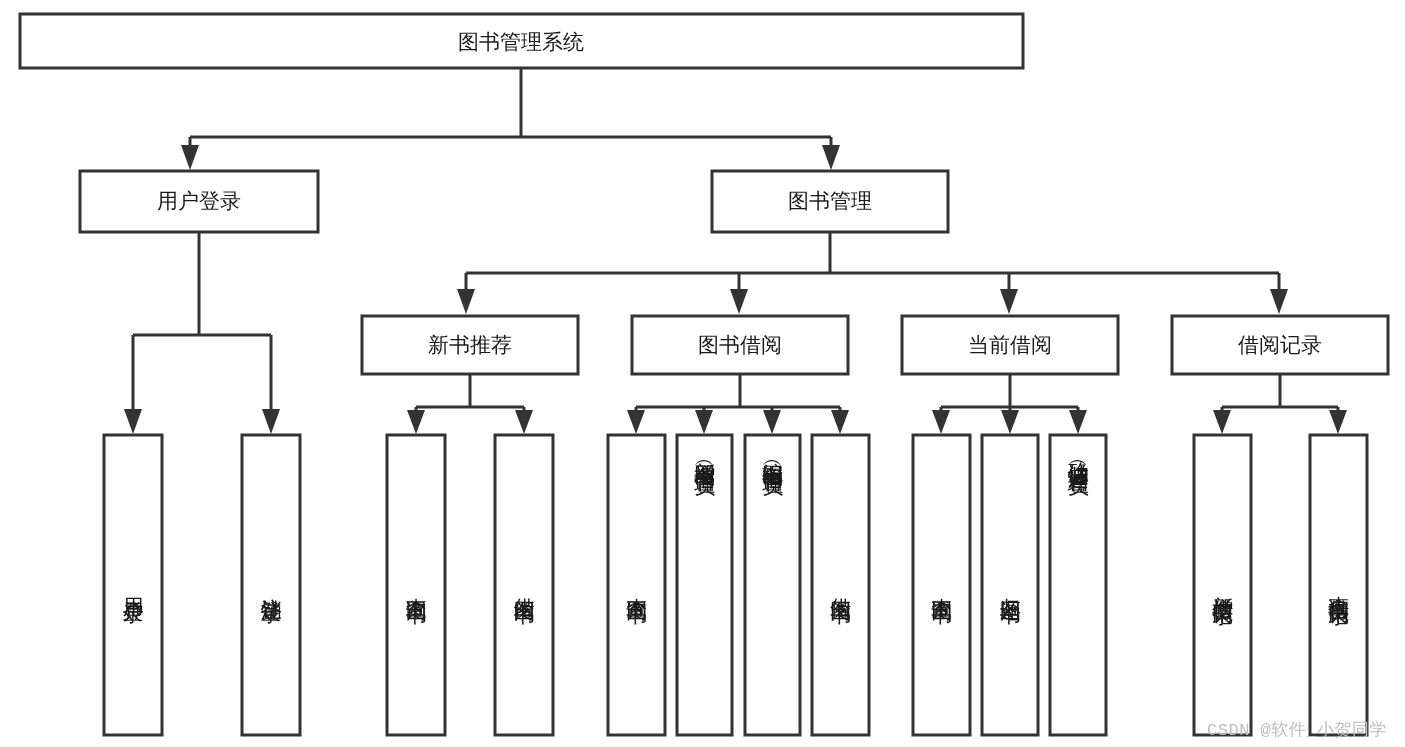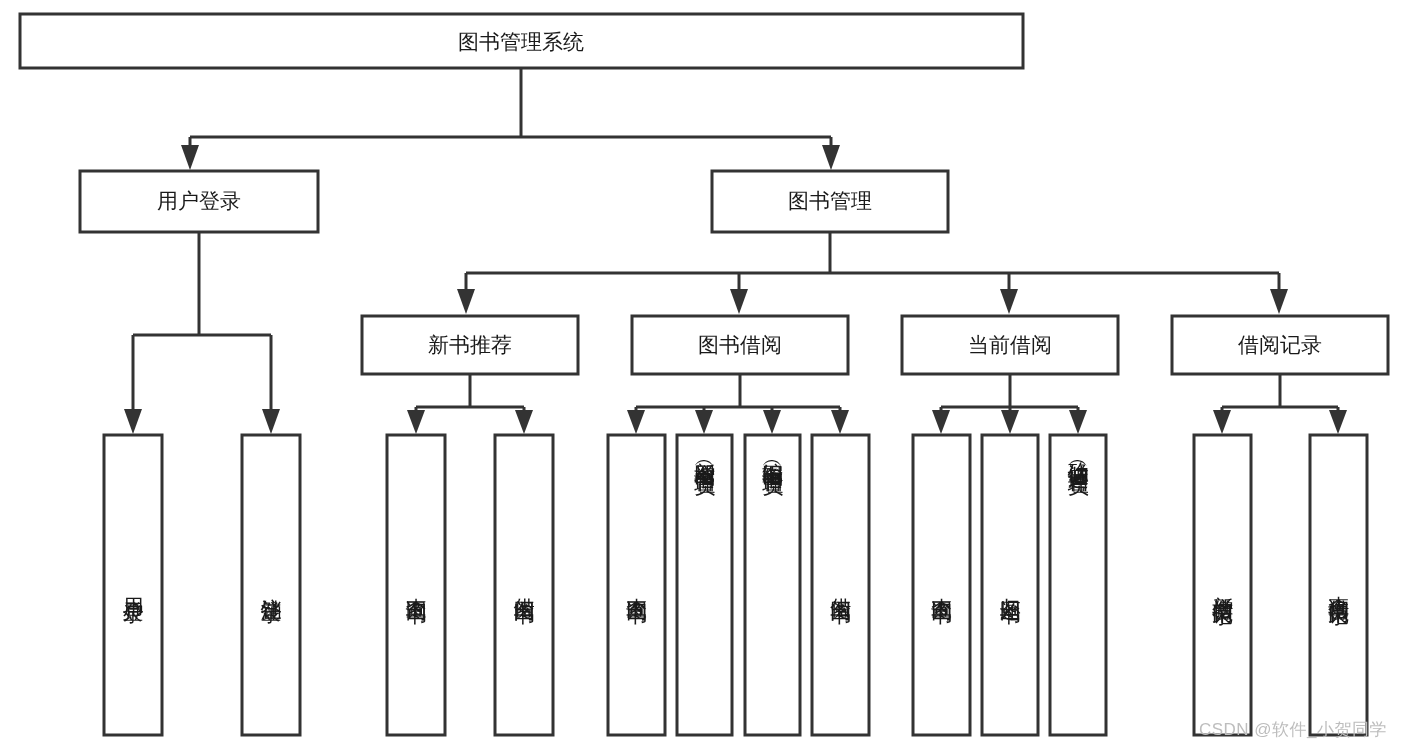--- a/index.html
+++ b/index.html
@@ -58,21 +58,21 @@
     line-height: 1.08;
     letter-spacing: 2px;
     color: #1a1a1a;
     pointer-events: none;
     white-space: nowrap;
   }
   .watermark {
     position: absolute;
     right: 8px;
     bottom: 6px;
-    font-family: Liberation Sans, sans-serif;
+    font-family: Liberation Mono, monospace;
     font-size: 17px;
     color: #bdbdbd;
     letter-spacing: 0.5px;
     white-space: nowrap;
   }
 </style>
 </head>
 <body>
 
 <div id="diagram-root">

